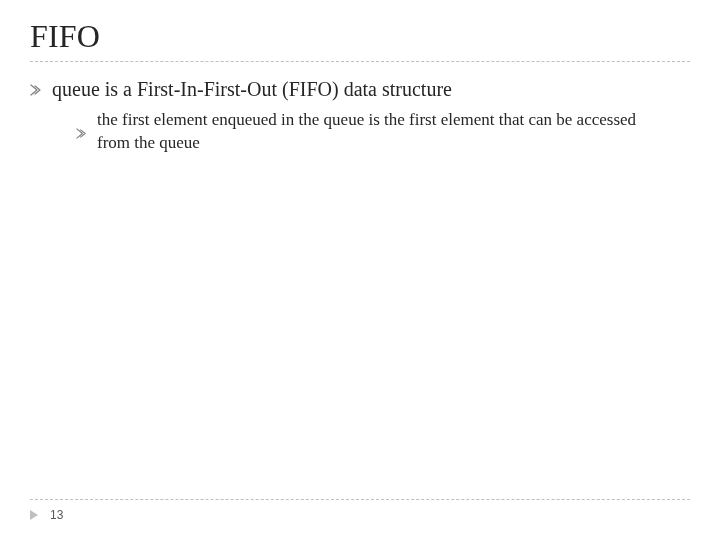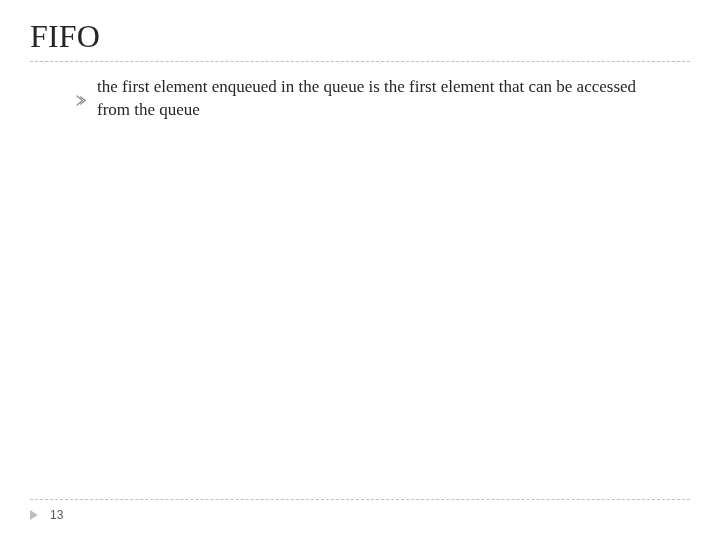--- a/index.html
+++ b/index.html
@@ -20,20 +20,28 @@
   .page-num { font-family: 'Segoe UI', Arial, sans-serif; font-size: 12px; color: #595959; }
 </style>
 </head>
 <body>
 
 <div class="slide">
 
   <h1 class="title">FIFO</h1>
   <hr class="title-rule">
 
+  <div class="bullet-row">
+    <span class="bullet-icon">
+      <svg width="12" height="12" viewBox="0 0 12 12">
+        <path d="M1 1 L7 6 L1 11 M5 2 L10 6 L5 10" stroke="#7f7f7f" stroke-width="1.2" fill="none" stroke-linejoin="round" stroke-linecap="round"></path>
+      </svg>
+    </span>
+    <div class="bullet-text">queue is a First-In-First-Out (FIFO) data structure</div>
+  </div>
 
   <div class="sub-bullet-row">
     <span class="sub-bullet-icon">
       <svg width="11" height="11" viewBox="0 0 12 12">
         <path d="M1 1 L7 6 L1 11 M5 2 L10 6 L5 10" stroke="#7f7f7f" stroke-width="1.2" fill="none" stroke-linejoin="round" stroke-linecap="round"></path>
       </svg>
     </span>
     <div class="sub-bullet-text">the first element enqueued in the queue is the first element that can be accessed from the queue</div>
   </div>
 

